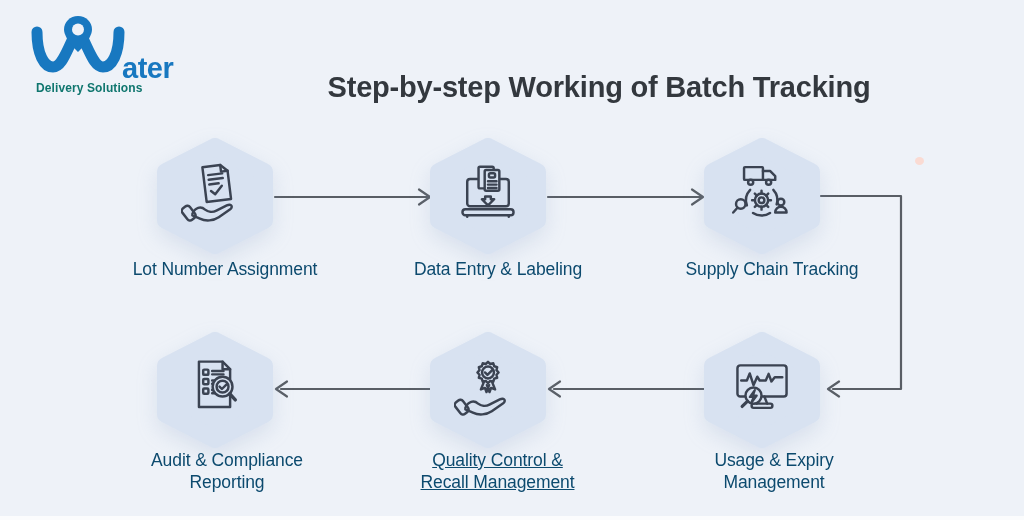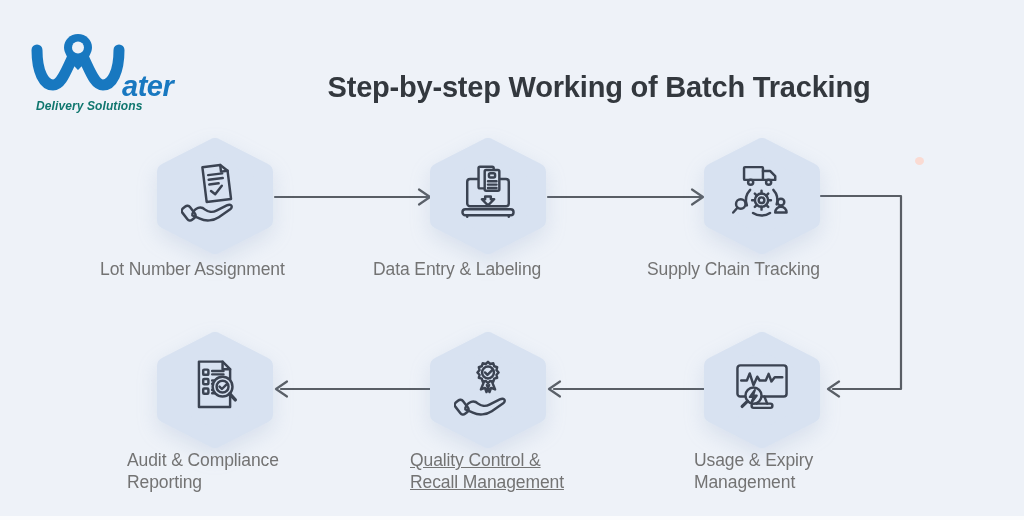--- a/index.html
+++ b/index.html
@@ -1,36 +1,36 @@
 <!DOCTYPE html>
 <html><head>
 <meta charset="utf-8">
 <style>
   html,body{margin:0;padding:0;}
   body{font-family:"Liberation Sans","DejaVu Sans",sans-serif;}
   .stage{position:relative;width:1024px;height:520px;background:#eef2f8;overflow:hidden;}
 
   
-  .logo{position:absolute;left:30px;top:30px;width:180px;height:92px;font-style:italic;}
+  .logo{position:absolute;left:30px;top:12px;width:180px;height:92px;}
   .logo-mark{position:absolute;left:0;top:4px;}
   .logo-ater{position:absolute;left:92px;top:40px;font-size:29px;font-weight:700;color:#1878c0;letter-spacing:-.5px;}
   .logo-tagline{position:absolute;left:6px;top:69px;font-size:12px;font-weight:700;color:#0f766e;letter-spacing:.1px;}
 
   
   .title{position:absolute;left:599px;top:52px;transform:translateX(-50%);white-space:nowrap;
          font-size:29px;font-weight:700;color:#33383e;letter-spacing:-.2px;}
 
   
   .hex-node{position:absolute;width:116px;height:116px;}
   .hex-bg{position:absolute;left:0;top:0;filter:drop-shadow(0 8px 10px rgba(130,155,195,.20));}
   .hex-icon{position:absolute;left:24px;top:23px;}
 
   
-  .step-label{position:absolute;text-align:left;font-size:17.5px;line-height:21.5px;
-              color:#737373;letter-spacing:-.1px;}
+  .step-label{position:absolute;text-align:center;font-size:17.5px;line-height:21.5px;
+              color:#0c4a6e;letter-spacing:-.1px;}
 
   .arrows{position:absolute;left:0;top:0;pointer-events:none;}
   .dot{position:absolute;width:9px;height:8px;border-radius:50%;background:#fadbd3;}
   .bottom-strip{position:absolute;left:0;bottom:0;width:100%;height:4px;background:#fbfcfd;}
 </style>
 </head>
 <body>
 
 <div class="stage">
 

